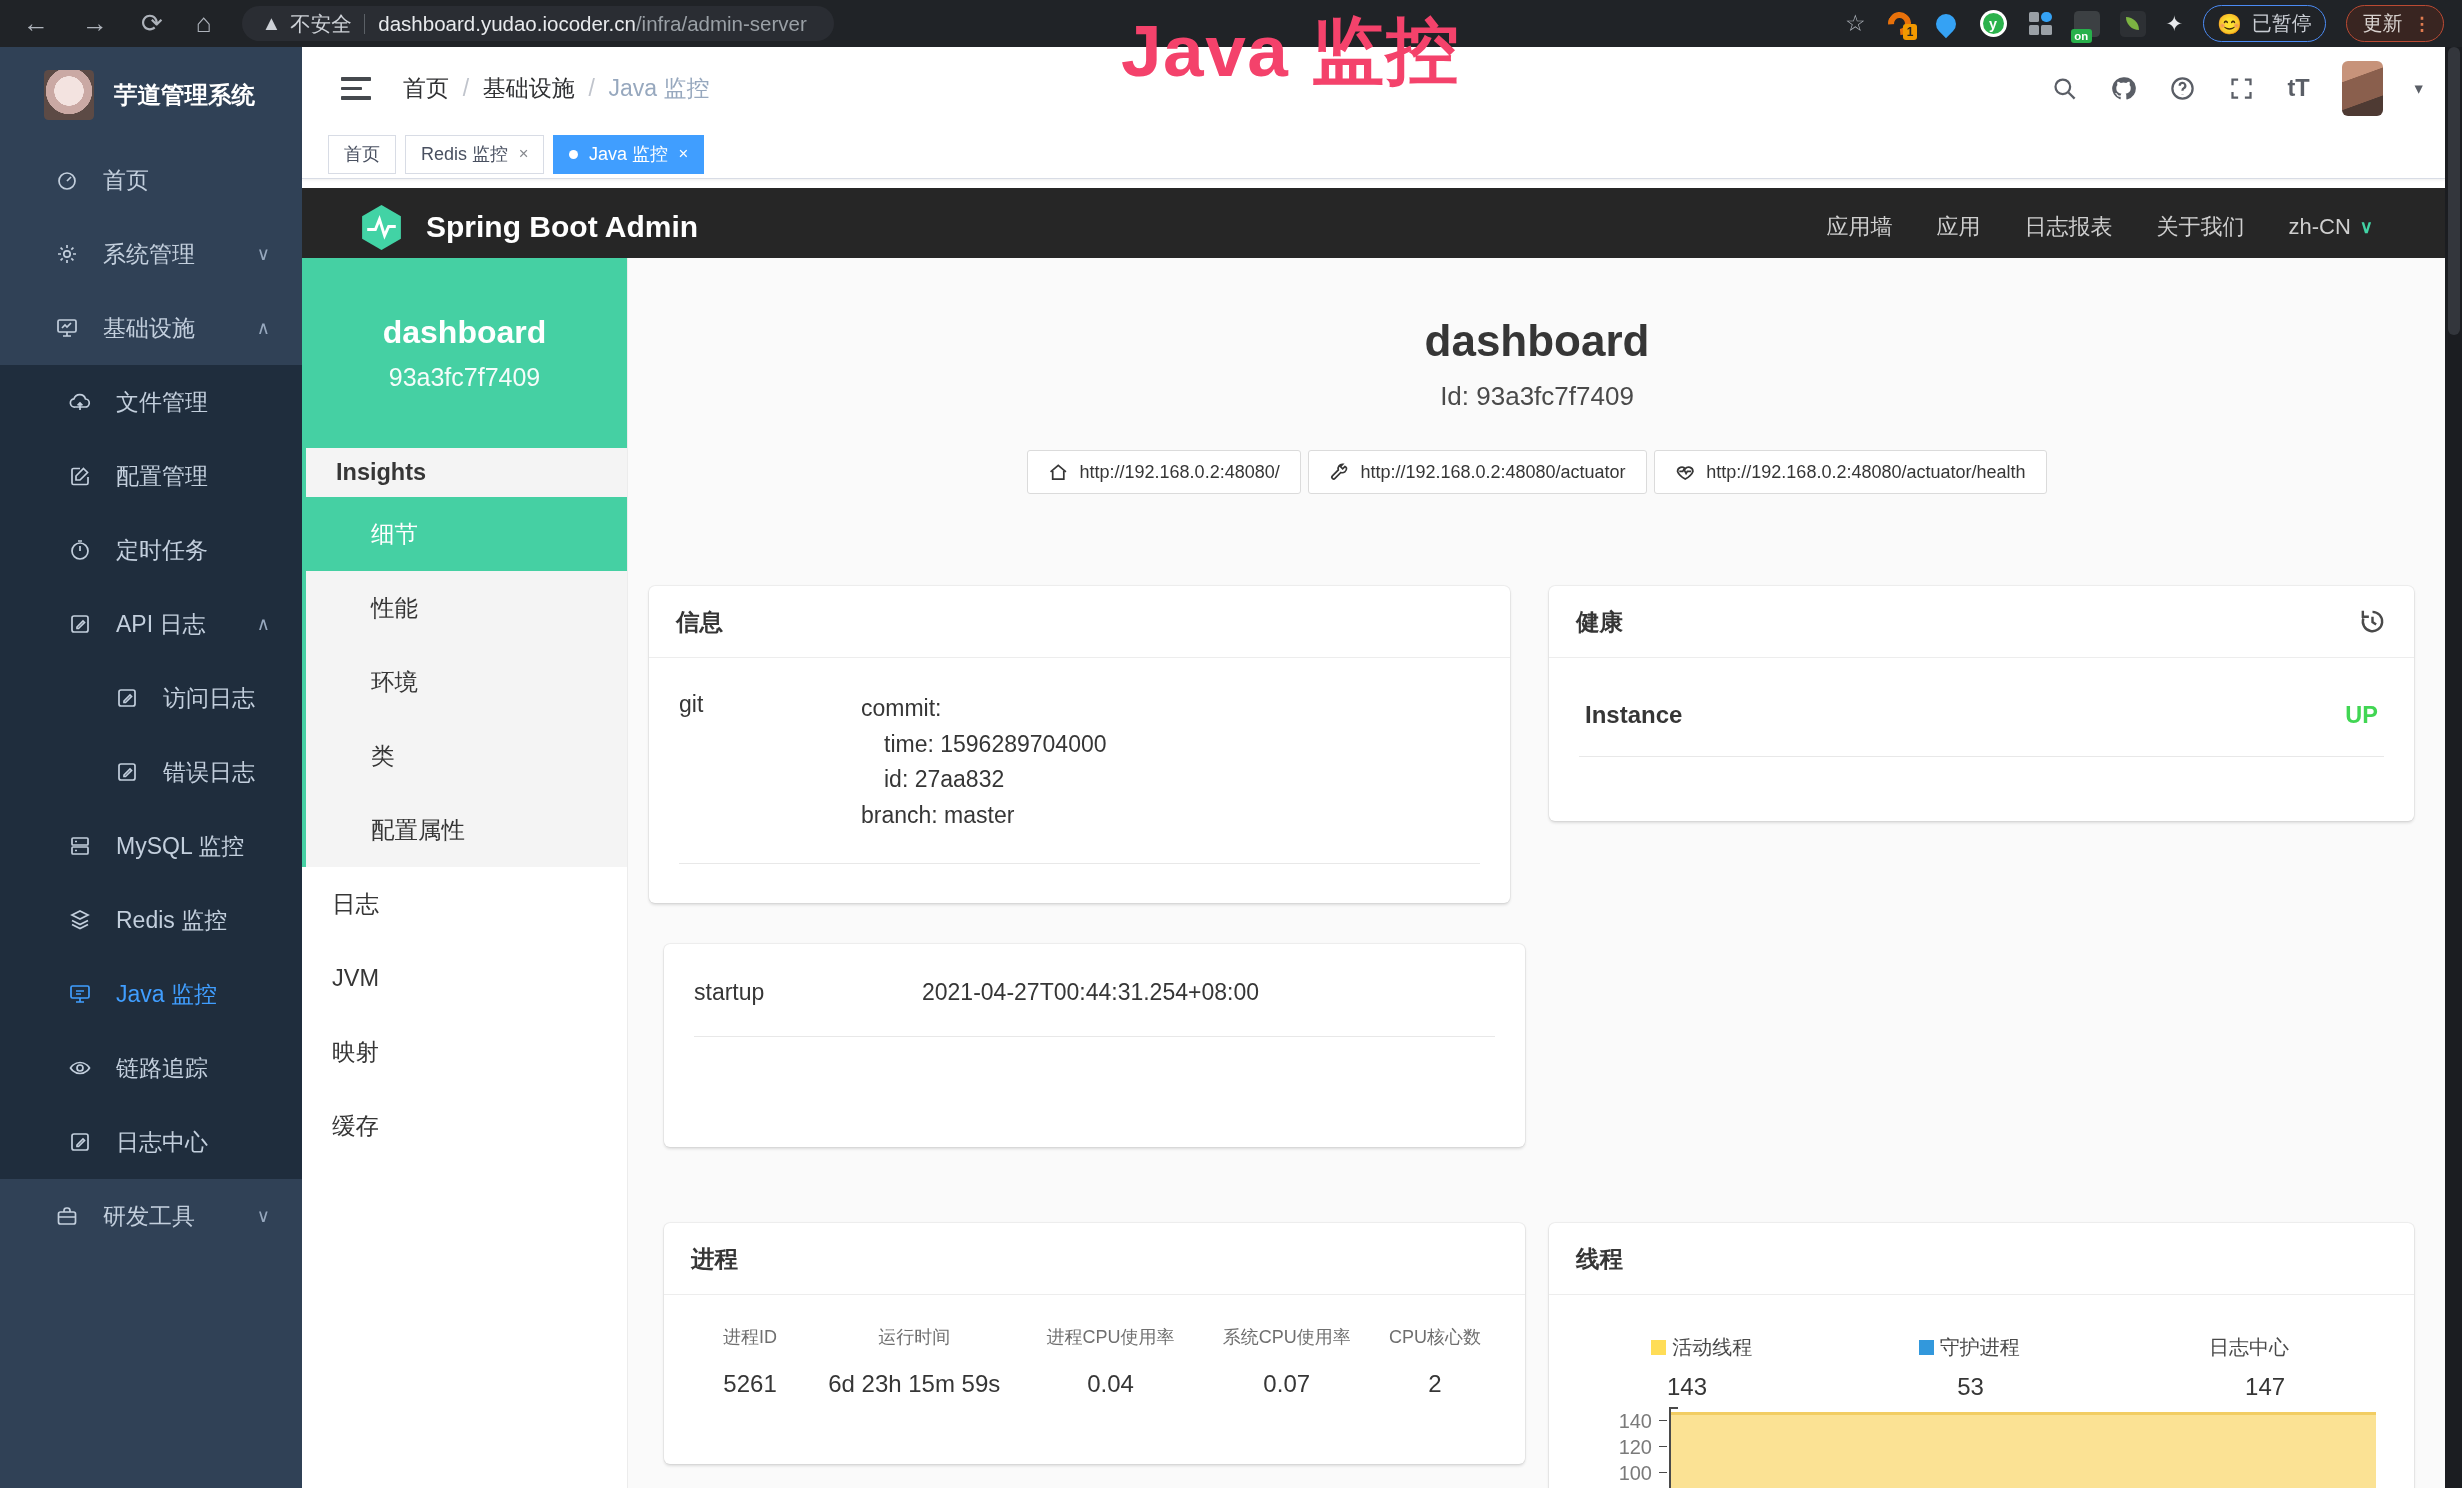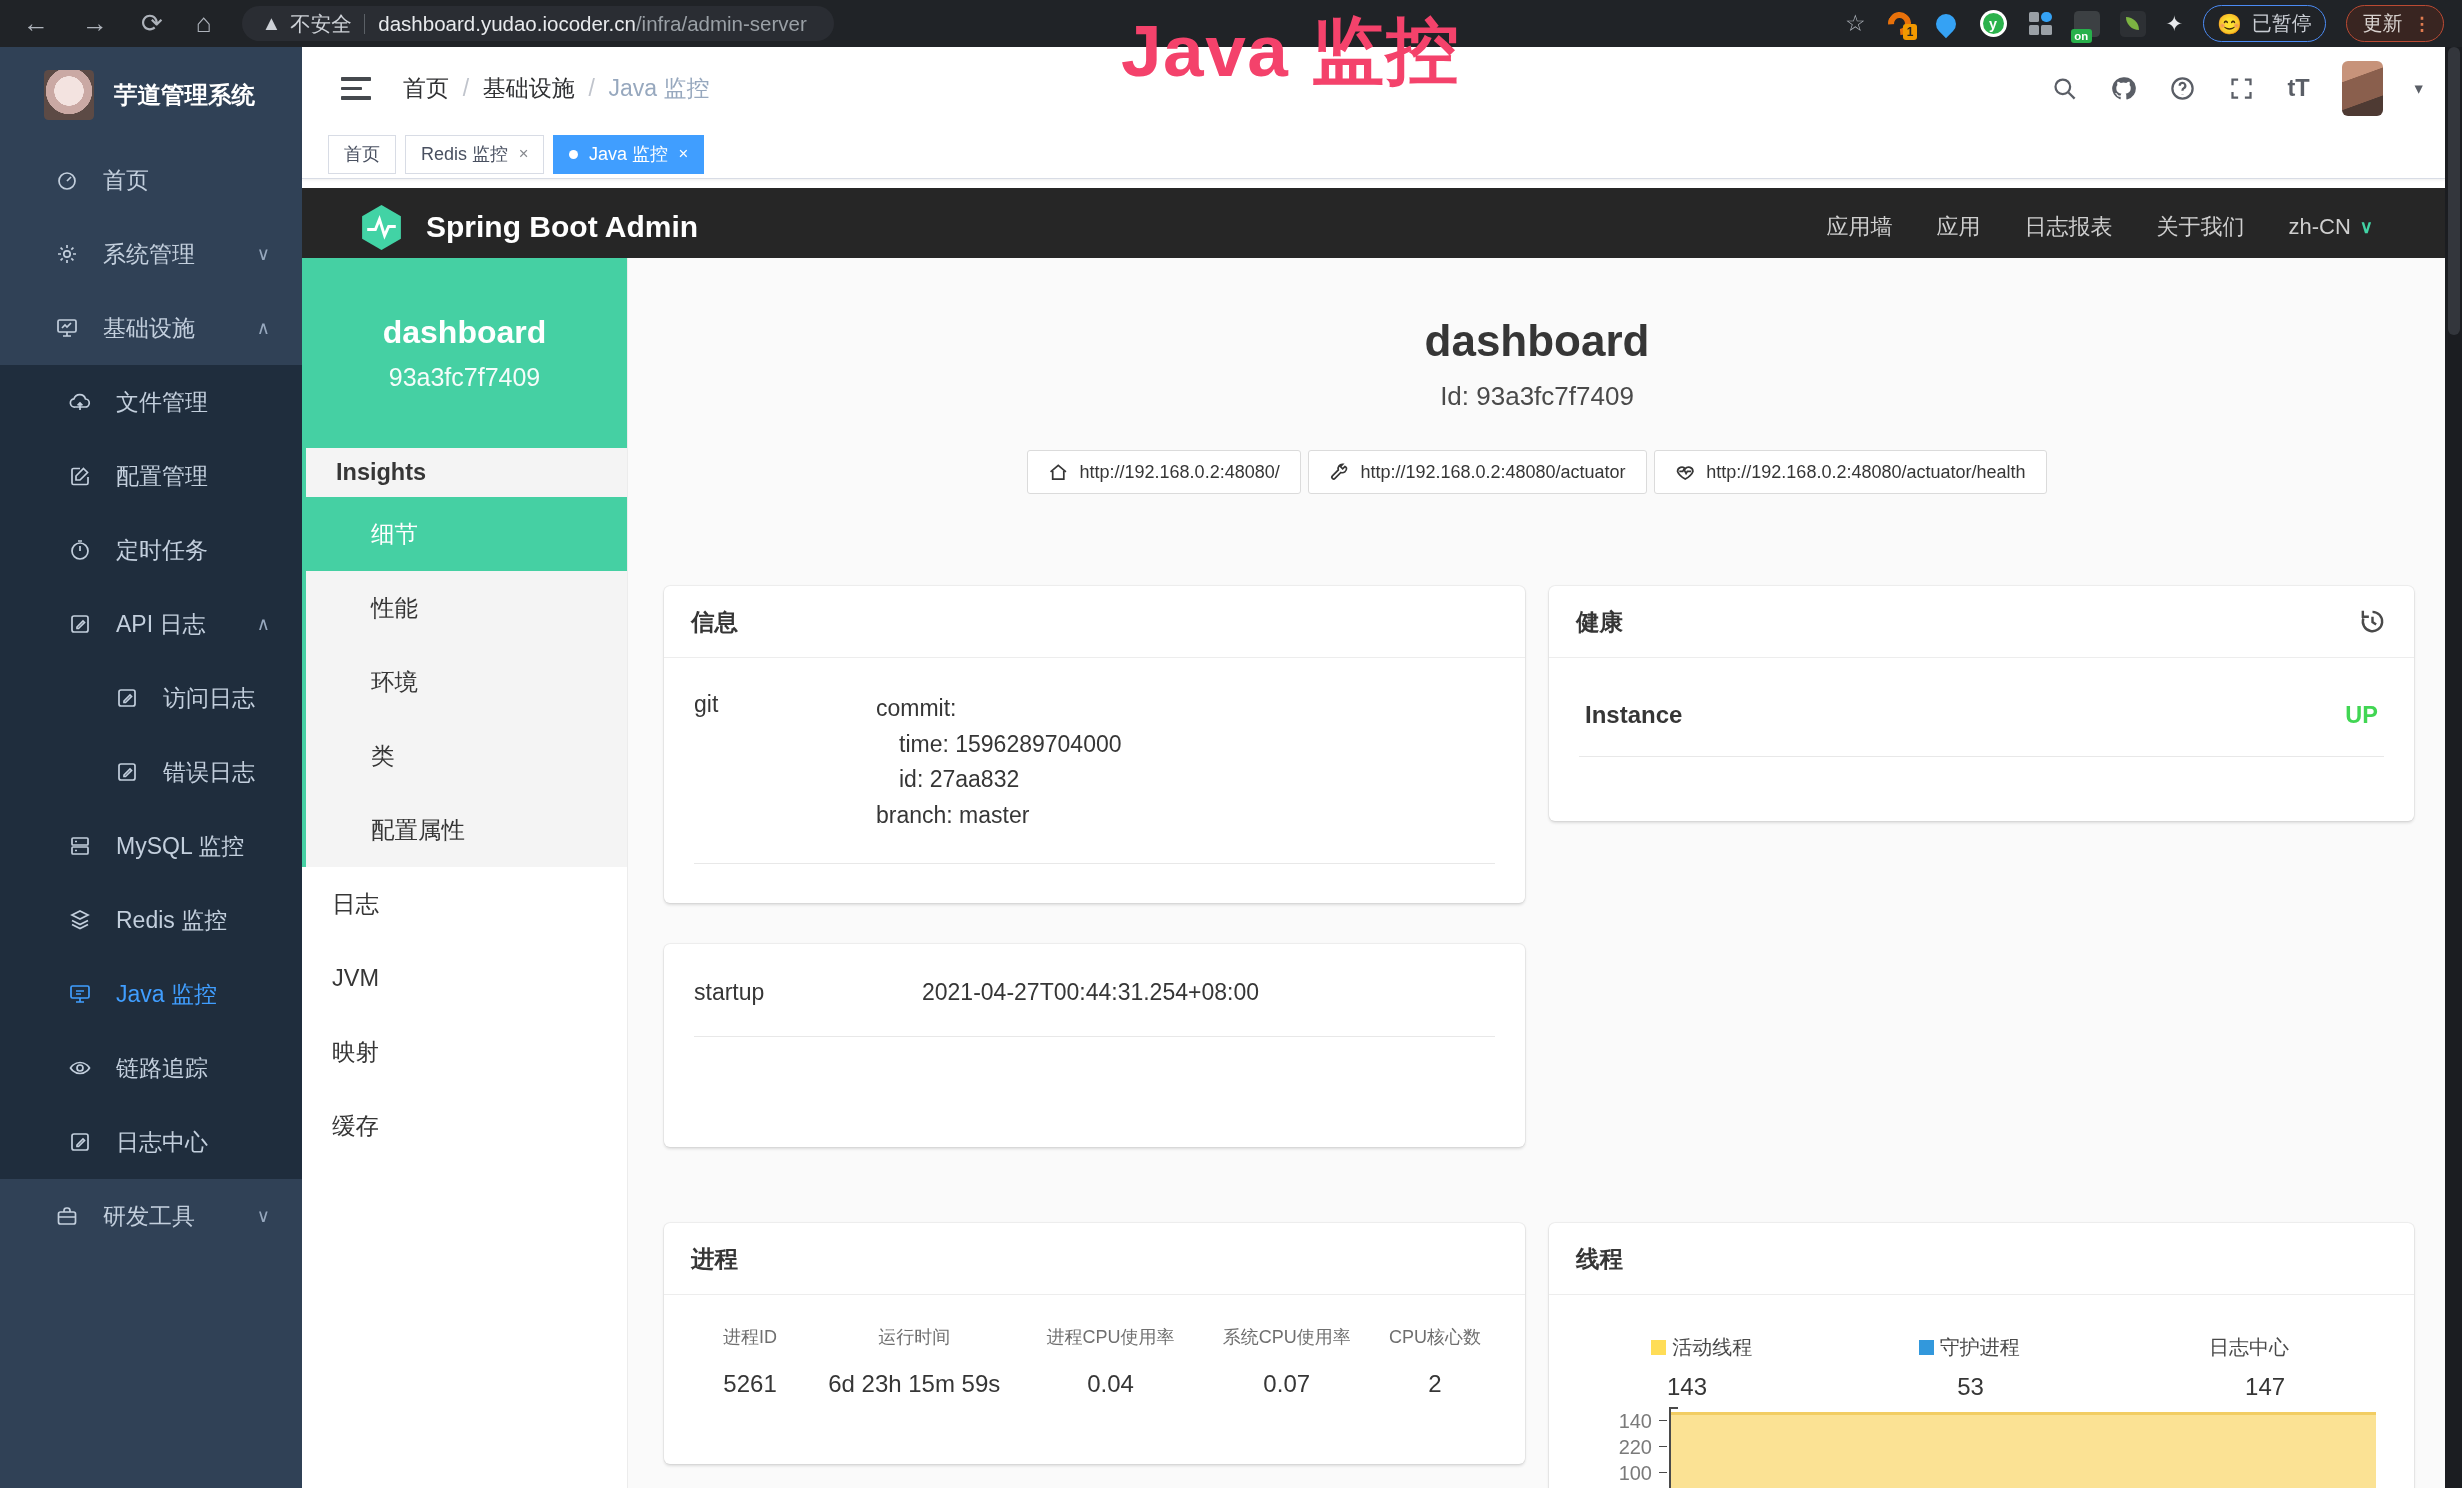--- a/index.html
+++ b/index.html
@@ -452,21 +452,21 @@
       </span>
       <span class="lbtn">
         <svg viewBox="0 0 24 24">
             <path d="M12 20S4.5 15.5 3 11a5 5 0 0 1 9-3 5 5 0 0 1 9 3c-1.5 4.5-9 9-9 9z"></path>
             <path d="M5 11h4l1.5-2.5 2.5 5 1.5-2.5h4.5"></path>
           </svg>
         <span>http://192.168.0.2:48080/actuator/health</span>
       </span>
     </div>
 
-    <section class="card" style="left:36px; top:328px; width:861px; height:317px;">
+    <section class="card" style="left:21px; top:328px; width:861px; height:317px;">
       <div class="chead">
         <span>信息</span>
       </div>
       <div class="cbody">
         <div class="kvrow">
           <div class="k">git</div>
           <div class="lines">
             <div>commit:</div>
             <div class="ind">time: 1596289704000</div>
             <div class="ind">id: 27aa832</div>
@@ -542,21 +542,21 @@
                 <span>日志中心</span>
               </span></span>
         </div>
         <div class="valrow">
           <span class="l1">143</span>
           <span class="l2">53</span>
           <span class="l3">147</span>
         </div>
         <div class="chart">
           <span class="ylab" style="top:4.6px; left:18px;">140</span>
-          <span class="ylab" style="top:30px; left:18px;">220</span>
+          <span class="ylab" style="top:30px; left:18px;">120</span>
           <span class="ylab" style="top:56px; left:18px;">100</span>
           <span class="tick" style="top:14.4px;"></span>
           <span class="tick" style="top:40px;"></span>
           <span class="tick" style="top:66px;"></span>
           <span class="axistop"></span>
           <span class="axis"></span>
           <div class="area"></div>
         </div>
       </div>
     </section>

